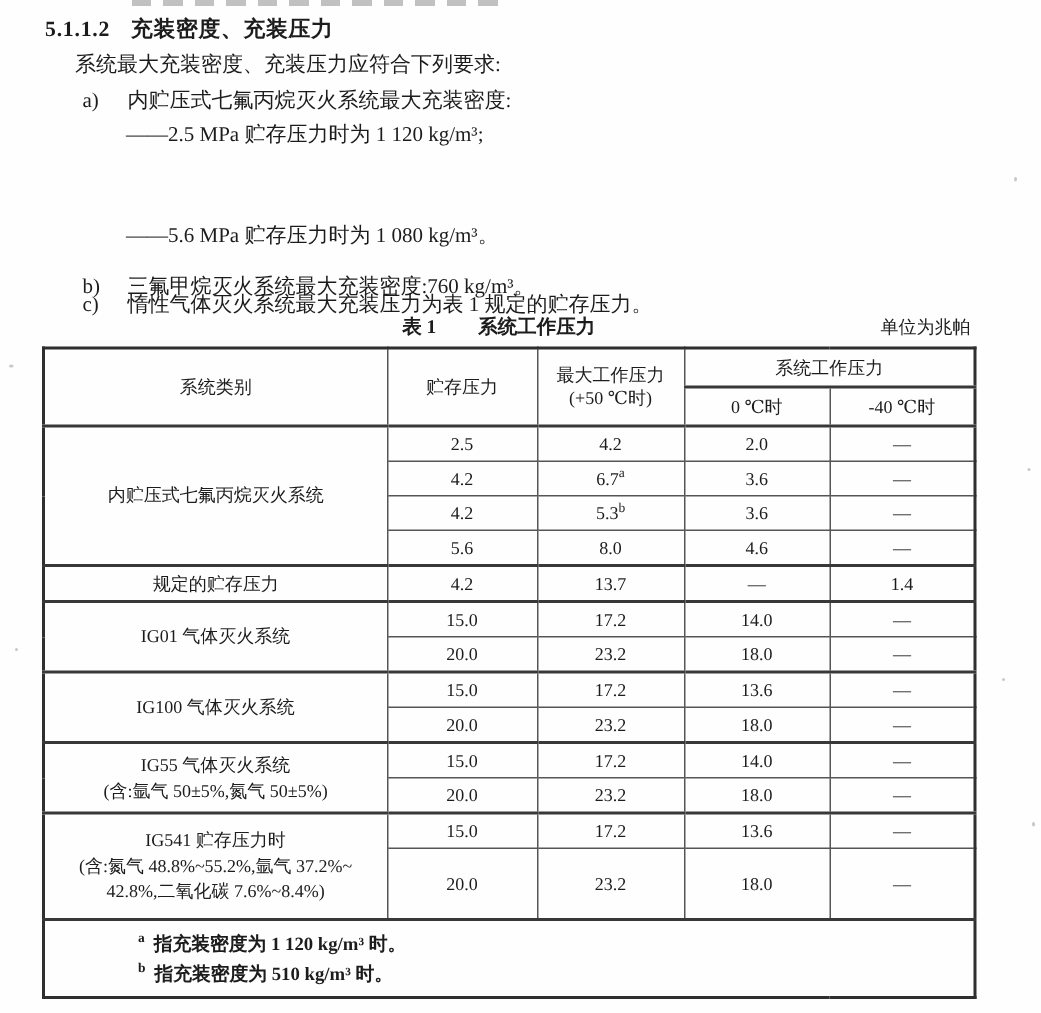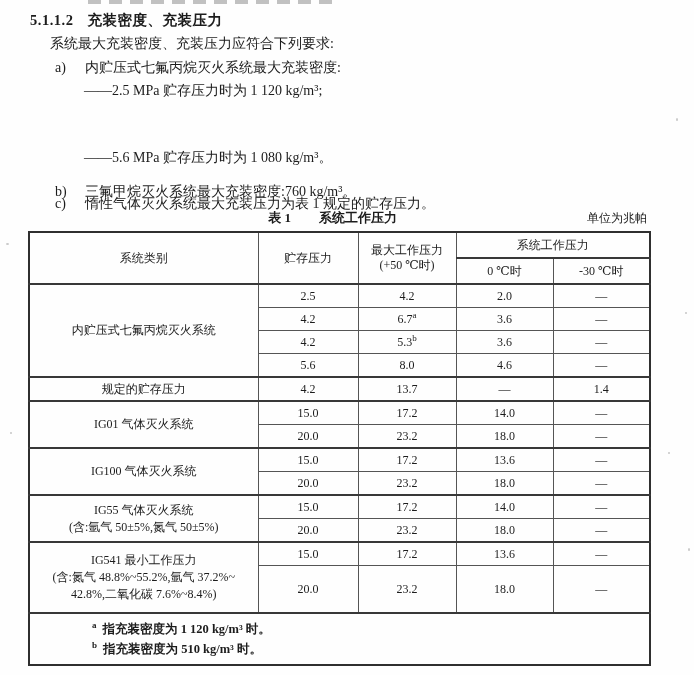--- a/index.html
+++ b/index.html
@@ -105,21 +105,21 @@
         <th rowspan="2">系统类别</th>
         <th rowspan="2">贮存压力</th>
         <th rowspan="2">
           <div>最大工作压力</div>
           <div>(+50 ℃时)</div>
         </th>
         <th colspan="2">系统工作压力</th>
       </tr>
       <tr class="h2">
         <th>0 ℃时</th>
-        <th>-30 ℃时</th>
+        <th>-40 ℃时</th>
       </tr>
     </thead>
     <tbody>
 
       <tr class="group-start">
         <td class="sysname" rowspan="4">
             <div>内贮压式七氟丙烷灭火系统</div>
           </td>
         <td>2.5</td>
         <td>4.2</td>
@@ -199,21 +199,21 @@
       </tr>
       <tr>
         <td>20.0</td>
         <td>23.2</td>
         <td>18.0</td>
         <td>—</td>
       </tr>
 
       <tr class="group-start">
         <td class="sysname" rowspan="2">
-          <div>IG541 最小工作压力</div>
+          <div>IG541 贮存压力时</div>
           <div>(含:氮气 48.8%~55.2%,氩气 37.2%~</div>
           <div>42.8%,二氧化碳 7.6%~8.4%)</div>
         </td>
         <td>15.0</td>
         <td>17.2</td>
         <td>13.6</td>
         <td>—</td>
       </tr>
       <tr class="tall">
         <td>20.0</td>

